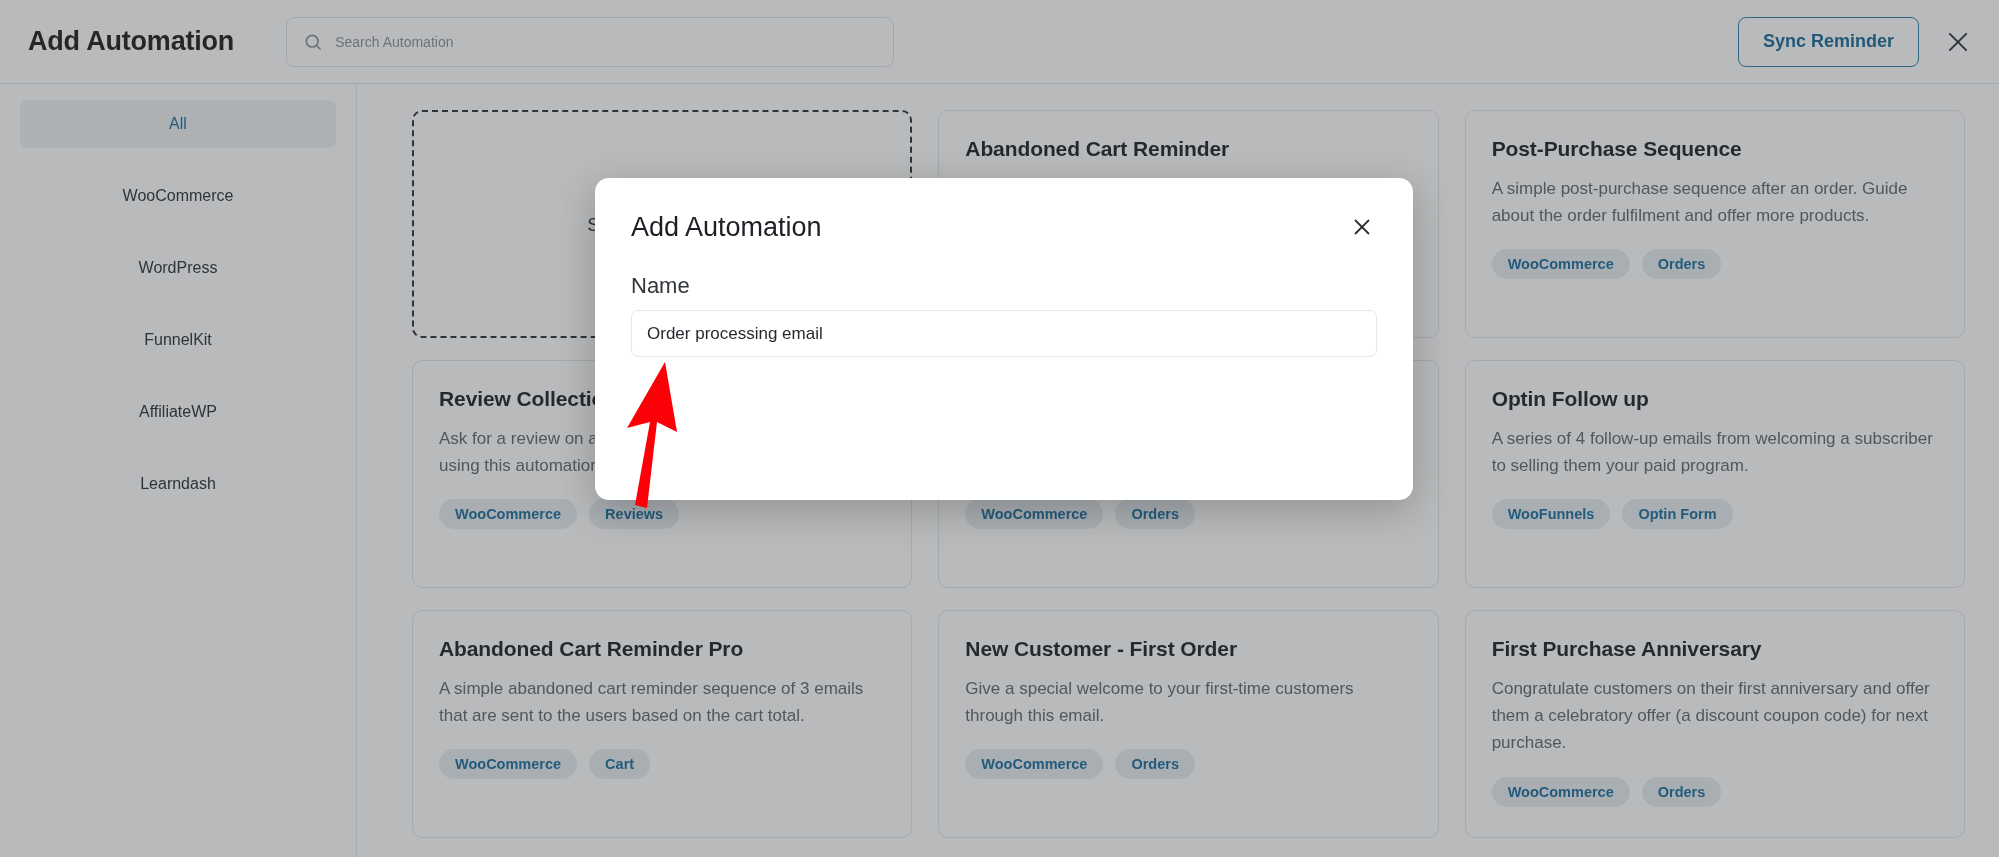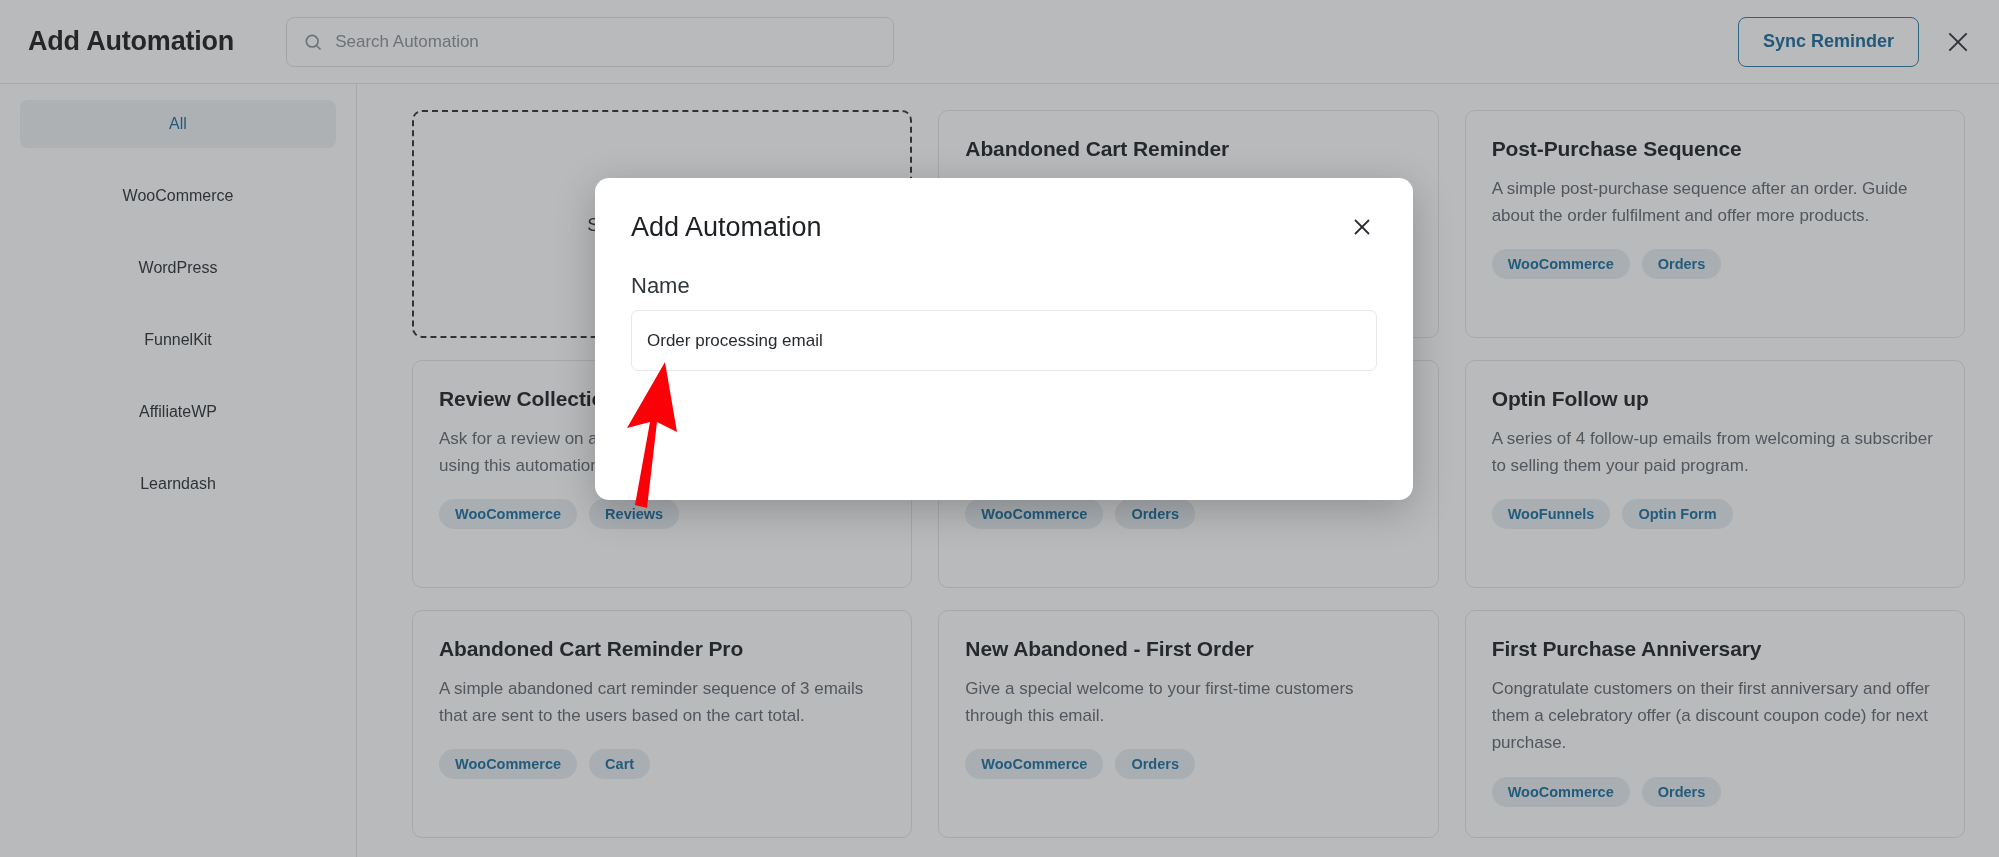--- a/index.html
+++ b/index.html
@@ -36,21 +36,21 @@
     width: 608px; height: 50px;
     border: 1px solid #dfe2e5; border-radius: 8px;
     display: flex; align-items: center;
     padding: 0 16px; gap: 12px;
     background: #fff;
   }
   .search-icon { width: 20px; height: 20px; flex: 0 0 20px; color: #8a9096; }
   .search-input {
     border: 0; outline: 0; background: transparent;
     font-family: "Liberation Sans", sans-serif;
-    font-size: 17px; color: #2b2f33; width: 100%;
+    font-size: 14px; color: #2b2f33; width: 100%;
   }
   .search-input::placeholder { color: #8d9298; }
   .header-right {
     margin-left: auto; display: flex; align-items: center; gap: 22px;
   }
   .sync-btn {
     border: 1px solid #2a7fa8; color: #18699b; background: transparent;
     border-radius: 8px; height: 50px; padding: 0 24px;
     font-size: 18px; font-weight: 600; cursor: pointer;
     font-family: "Liberation Sans", sans-serif;
@@ -142,21 +142,21 @@
   .modal-title { font-size: 27px; font-weight: 500; color: #1d2125; }
   .modal-close {
     width: 30px; height: 30px; color: #2a2e33; cursor: pointer;
     display: flex; align-items: center; justify-content: center;
   }
   .field-label {
     margin-top: 30px; font-size: 22px; color: #31363b;
   }
   .name-input {
     margin-top: 11px;
-    width: 100%; height: 61px;
+    width: 100%; height: 47px;
     border: 1px solid #e5e8eb; border-radius: 7px;
     padding: 0 15px;
     font-family: "Liberation Sans", sans-serif;
     font-size: 17px; color: #272b2f;
     outline: none; background: #fff;
   }
   .modal-actions {
     margin-top: 34px;
     display: flex; align-items: center; justify-content: flex-end; gap: 16px;
   }
@@ -287,21 +287,21 @@
           <div class="card">
             <div class="card-title">Abandoned Cart Reminder Pro</div>
             <div class="card-desc">A simple abandoned cart reminder sequence of 3 emails that are sent to the users based on the cart total.</div>
             <div class="tags">
               <span class="tag">WooCommerce</span>
               <span class="tag">Cart</span>
             </div>
           </div>
 
           <div class="card">
-            <div class="card-title">New Abandoned - First Order</div>
+            <div class="card-title">New Customer - First Order</div>
             <div class="card-desc">Give a special welcome to your first-time customers through this email.</div>
             <div class="tags">
               <span class="tag">WooCommerce</span>
               <span class="tag">Orders</span>
             </div>
           </div>
 
           <div class="card">
             <div class="card-title">First Purchase Anniversary</div>
             <div class="card-desc">Congratulate customers on their first anniversary and offer them a celebratory offer (a discount coupon code) for next purchase.</div>

